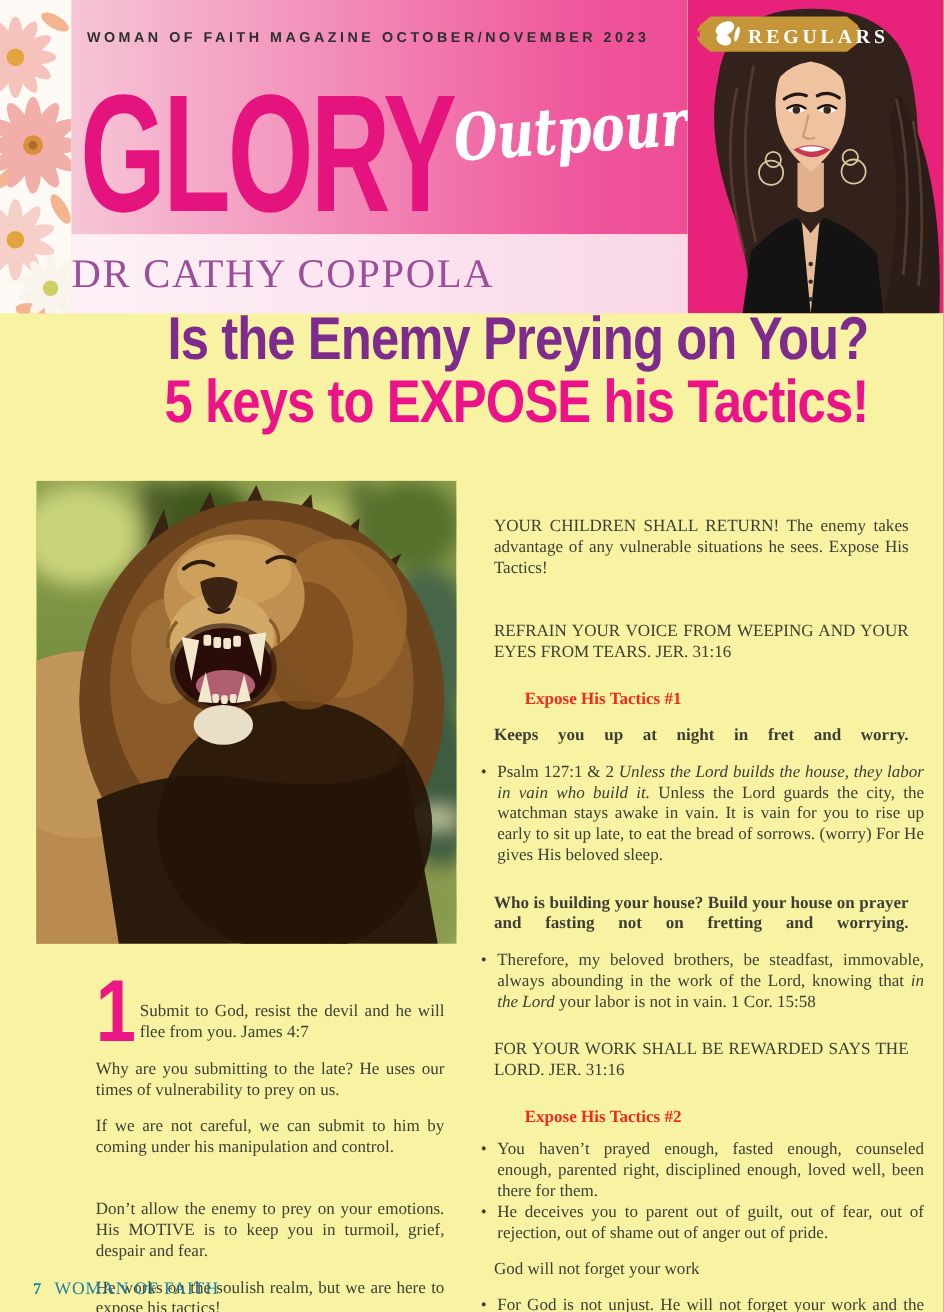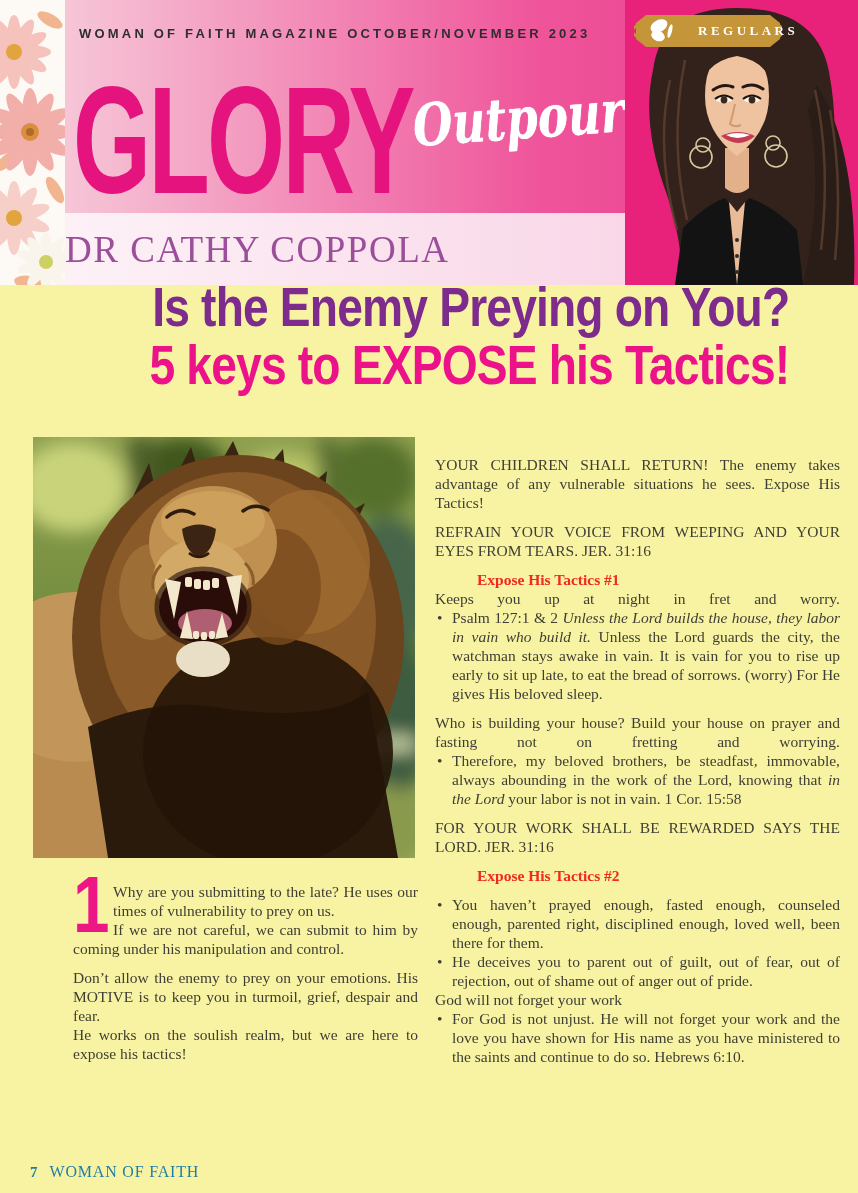--- a/index.html
+++ b/index.html
@@ -27,41 +27,41 @@
     transform:rotate(-4deg) scaleX(0.78); transform-origin:left center;
     text-shadow:0 0 1px #fff; }
   .author-bar { position:absolute; left:0; top:213px; width:100%; height:72px;
     background:linear-gradient(90deg,#fdf1f7 0%, #f9d7e8 100%);
     display:flex; align-items:center; justify-content:flex-start; }
   .author-name { font-family:"Liberation Serif", serif; font-size:37px;
     color:#9b4f9a; letter-spacing:1.5px; white-space:nowrap; }
 
   .photo-block { position:absolute; left:625px; top:0; width:233px; height:285px; overflow:hidden; }
   .badge { position:absolute; left:634px; top:14px; width:148px; height:34px; }
-  .badge-text { position:absolute; left:64px; top:9px; font-family:"Liberation Serif", serif;
-    font-weight:bold; font-size:13px; letter-spacing:3.5px; color:#ffffff; white-space:nowrap; }
+  .badge-text { position:absolute; left:46px; top:9px; font-family:"Liberation Serif", serif;
+    font-weight:bold; font-size:18px; letter-spacing:3.5px; color:#ffffff; white-space:nowrap; }
 
   
   .headline { position:absolute; left:0; top:278px; width:100%; text-align:right; }
   .headline-line { font-family:"Liberation Sans", sans-serif; font-weight:bold;
     font-size:55px; line-height:58px; letter-spacing:-1px; white-space:nowrap;
     transform:scaleX(0.84); transform-origin:center; }
   .headline-line.l1 { color:#7d2b8c; }
   .headline-line.l2 { color:#ec1289; }
 
   
   .lion-wrap { position:absolute; left:33px; top:437px; width:382px; height:421px; }
   .lion-wrap svg, .photo-block svg, .floral-strip svg, .badge svg { display:block; width:100%; height:100%; }
 
   
   .col { position:absolute; color:#3e3e35; font-size:15.5px; line-height:19px; text-align:justify; }
   .col-left  { left:73px;  top:872px; width:345px; }
   .col-right { left:435px; top:455px; width:405px; }
-  .para { margin:0; }
-  .para.spread { text-align-last:justify; }
+  .para { margin:14px; }
+  .para.spread { text-align-last:justify;font-weight:bold; }
   .spacer { height:10px; }
   .tactic-heading { color:#ee2a21; font-weight:bold;margin-left:42px; }
   .bullet { position:relative; padding-left:17px; }
   .bullet .dot { position:absolute; left:2px; }
   .dropcap { float:left; font-family:"Liberation Sans", sans-serif; font-weight:bold;
     color:#ec1784; font-size:80px; line-height:62px; width:32px; margin:2px 8px 0 0;
     transform:scaleX(0.82); transform-origin:left top; }
   .it { font-style:italic; }
 
   
@@ -295,20 +295,21 @@
         <ellipse cx="170" cy="222" rx="27" ry="18" fill="#e9dfc6"></ellipse>
         <path d="M128,128 q-10,10 -8,24" stroke="#8a5c2a" stroke-width="3" fill="none"></path>
         <path d="M212,126 q10,10 8,22" stroke="#8a5c2a" stroke-width="3" fill="none"></path>
       </g>
     </svg>
   </div>
 
   <div class="col col-left" id="col-left">
       <p class="para"><span class="dropcap">1</span></p>
       <div class="spacer"></div>
+      <p class="para"><span>Submit to God, resist the devil and he will flee from you. James 4:7</span></p>
       <p class="para"><span>Why are you submitting to the late? He uses our times of vulnerability to prey on us.</span></p>
       <p class="para"><span>If we are not careful, we can submit to him by coming under his manipulation and control.</span></p>
       <div class="spacer"></div>
       <p class="para"><span>Don’t allow the enemy to prey on your emotions. His MOTIVE is to keep you in turmoil, grief, despair and fear.</span></p>
       <p class="para"><span>He works on the soulish realm, but we are here to expose his tactics!</span></p>
     </div>
   <div class="col col-right" id="col-right">
       <p class="para"><span>YOUR CHILDREN SHALL RETURN!  The enemy takes advantage of any vulnerable situations he sees. Expose His Tactics!</span></p>
       <div class="spacer"></div>
       <p class="para"><span>REFRAIN YOUR VOICE FROM WEEPING AND YOUR EYES FROM TEARS. JER. 31:16</span></p>

